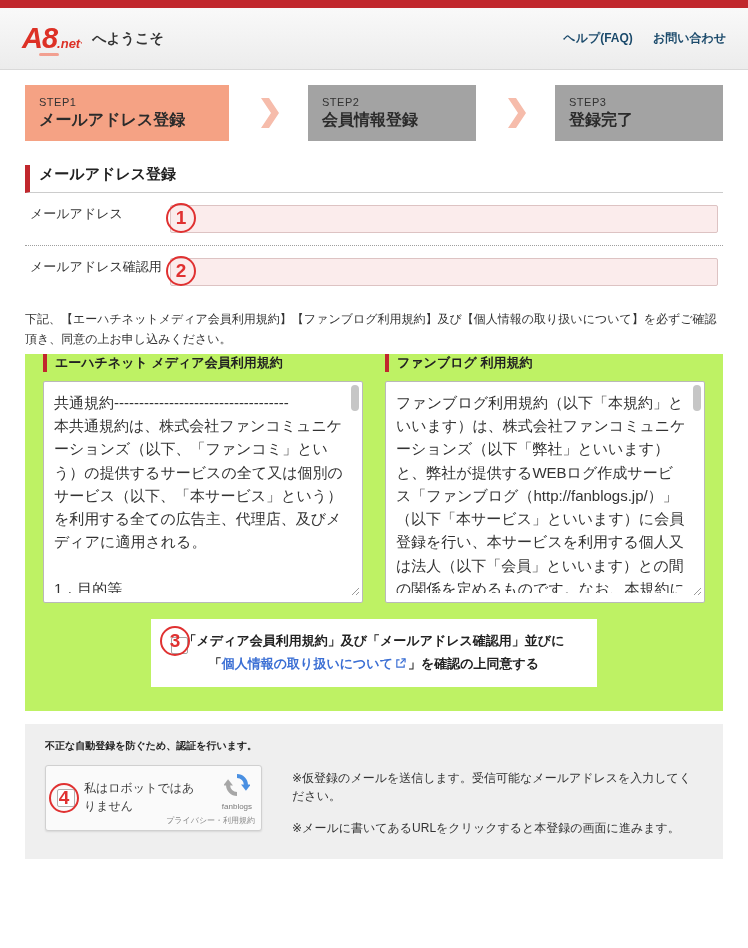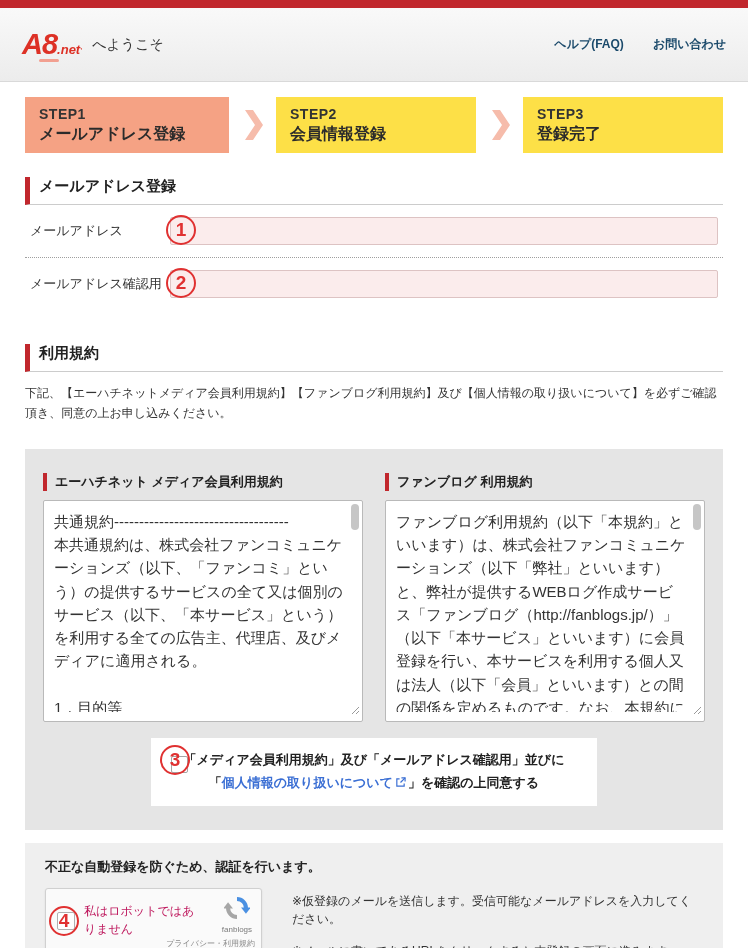--- a/index.html
+++ b/index.html
@@ -1,71 +1,71 @@
 <!DOCTYPE html>
 <html><head>
 <meta charset="utf-8">
 <style>
   html,body{margin:0;padding:0}
   body{width:748px;background:#fff;color:#333;font-family:"Liberation Sans","DejaVu Sans",sans-serif;}
   .topbar{height:8px;background:#c1272d}
-  .header{height:49px;background:linear-gradient(#f9f9f9,#ececec);border-bottom:1px solid #d9d9d9;display:flex;align-items:center;justify-content:space-between;padding:12px 22px}
+  .header{height:49px;background:linear-gradient(#f9f9f9,#ececec);border-bottom:1px solid #d9d9d9;display:flex;align-items:center;justify-content:space-between;padding:6px 22px}
   .logo-wrap{display:flex;align-items:center}
   .logo{position:relative;display:flex;align-items:baseline;color:#dd3126;cursor:pointer}
   .logo-a8{font-style:italic;font-weight:bold;font-size:29px;line-height:1;letter-spacing:-1px}
   .logo-net{font-style:italic;font-weight:bold;font-size:13px}
   .logo-tick{font-size:9px;color:#dd3126;vertical-align:top}
   .logo-underline{position:absolute;left:17px;bottom:-3px;width:20px;height:3px;background:#f2a091;border-radius:2px}
-  .welcome{margin-left:10px;font-weight:normal;font-size:14px;color:#333}
-  .header-links{display:flex;gap:29px}
+  .welcome{margin-left:10px;font-weight:bold;font-size:14px;color:#333}
+  .header-links{display:flex;gap:20px}
   .header-link{font-size:12px;font-weight:bold;color:#1b4a6b;cursor:pointer}
 
   .content{padding:0 25px}
   .steps{display:flex;align-items:center;margin-top:15px;justify-content:space-between}
   .step{height:56px;display:flex;flex-direction:column;justify-content:center;padding-left:14px;box-sizing:border-box}
   .step-1{width:204px;background:#f5a284}
-  .step-2,.step-3{width:200px;background:#fde047}
-  .step-num{font-size:14px;font-weight:bold;letter-spacing:.5px;color:#333}
+  .step-2,.step-3{width:168px;background:#a3a3a3}
+  .step-num{font-size:11px;font-weight:normal;letter-spacing:.5px;color:#333}
   .step-label{font-size:16px;font-weight:bold;margin-top:2px;color:#2b2b2b}
   .step-arrow{flex:1;display:flex;justify-content:center}
 
   .section-title{margin-top:24px;font-size:15px;font-weight:bold;color:#222;border-left:5px solid #c1272d;padding-left:9px;padding-bottom:8px;border-bottom:1px solid #ccc}
 
-  .field-row{display:flex;align-items:center;padding:12px 5px;position:relative}
+  .field-row{display:flex;padding:12px 5px;position:relative}
   .field-label{width:140px;font-size:13px;color:#333}
   .field-input{flex:1;height:28px;background:#fbecec;border:1px solid #ddc3c3;border-radius:2px;box-sizing:border-box;outline:none;padding:0 6px;font-size:13px}
   .dotted-sep{border-bottom:1px dotted #9f9f9f}
 
   .ann{width:30px;height:30px;border:2px solid #e03131;border-radius:50%;color:#e03131;font-size:19px;font-weight:bold;display:flex;align-items:center;justify-content:center;box-sizing:border-box;background:transparent;z-index:3}
   .ann-field{position:absolute;left:141px;top:10px}
 
   .intro{font-size:12px;line-height:1.7;margin-top:11px;color:#333}
   .link{color:#3b6fd4;cursor:pointer;text-decoration:none}
   .ext-icon{display:inline-block;vertical-align:-1px;margin:0 2px}
 
-  .gray-box{background:#e5e5e5;margin-top:25px;padding:24px 18px 20px}
+  .gray-box{background:#bef264;margin-top:4px;padding:0 18px 20px}
   .terms-cols{display:flex;gap:22px}
   .terms-col{flex:1;min-width:0}
   .terms-head{font-size:13px;font-weight:bold;color:#222;border-left:4px solid #c1272d;padding-left:8px;margin-bottom:9px}
   .terms-box{position:relative;height:222px;background:#fff;border:1px solid #b9b9b9;border-radius:2px;padding:9px 18px 9px 10px;box-sizing:border-box;overflow:hidden;cursor:text}
   .terms-text{font-size:15px;line-height:1.55;white-space:pre-wrap;color:#333;height:100%;overflow:hidden}
   .scroll-thumb{position:absolute;top:3px;right:3px;width:8px;height:26px;background:#c6c6c6;border-radius:4px;cursor:pointer}
   .resize-handle{position:absolute;right:2px;bottom:2px}
 
   .agreement{position:relative;width:446px;margin:16px auto 4px;background:#fff;padding:10px 12px;box-sizing:border-box;text-align:center;font-size:13px;font-weight:bold;line-height:1.8;color:#222}
   .agree-checkbox{position:absolute;left:20px;top:18px;width:15px;height:15px;background:#fff;border:1px solid #a5a5a5;border-radius:2px;cursor:pointer}
   .ann-agree{position:absolute;left:9px;top:7px}
 
   .captcha-box{background:#efefef;margin-top:13px;padding:15px 20px 22px}
-  .captcha-title{font-size:13px;font-weight:bold;color:#222}
+  .captcha-title{font-size:10px;font-weight:bold;color:#222}
   .captcha-row{display:flex;align-items:flex-start;margin-top:12px}
   .recaptcha{position:relative;width:235px;height:66px;background:#fafafa;border:1px solid #d0d0d0;border-radius:3px;box-shadow:0 1px 2px rgba(0,0,0,.10);display:flex;align-items:center;padding:0 8px;box-sizing:border-box}
   .rc-checkbox{width:16px;height:16px;border:1px solid #b0b0b0;border-radius:2px;background:#fff;margin:0 9px 0 3px;cursor:pointer}
   .ann-rc{position:absolute;left:3px;top:17px}
-  .rc-label{font-size:12px;line-height:1.45;color:#be185d;width:116px}
+  .rc-label{font-size:12px;line-height:1.45;color:#404040;width:116px}
   .rc-logo-col{position:absolute;right:9px;top:6px;text-align:center}
   .rc-brand{font-size:8px;color:#7a7a7a;margin-top:0}
   .rc-links{position:absolute;right:6px;bottom:4px;font-size:8px;color:#8a8a8a;cursor:pointer}
   .notes{margin-left:30px;font-size:12px;line-height:1.5;color:#333;padding-top:4px}
   .note + .note{margin-top:14px}
 </style>
 </head>
 <body>
 
 <div class="topbar"></div>
@@ -122,21 +122,20 @@
   </div>
 
   <div class="dotted-sep"></div>
 
   <div class="field-row">
     <span class="field-label">メールアドレス確認用</span>
     <input class="field-input" type="text" value="" style="">
     <span class="ann ann-field">2</span>
   </div>
 
-  <div class="section-title" style="margin-top:34px">利用規約</div>
 
   <div class="intro">
     <div>下記、【エーハチネットメディア会員利用規約】【ファンブログ利用規約】及び【個人情報の取り扱いについて】を必ずご確認頂き、同意の上お申し込みください。</div>
   </div>
 
   <div class="gray-box">
     <div class="terms-cols">
       <div class="terms-col">
         <div class="terms-head">エーハチネット メディア会員利用規約</div>
         <div class="terms-box">

